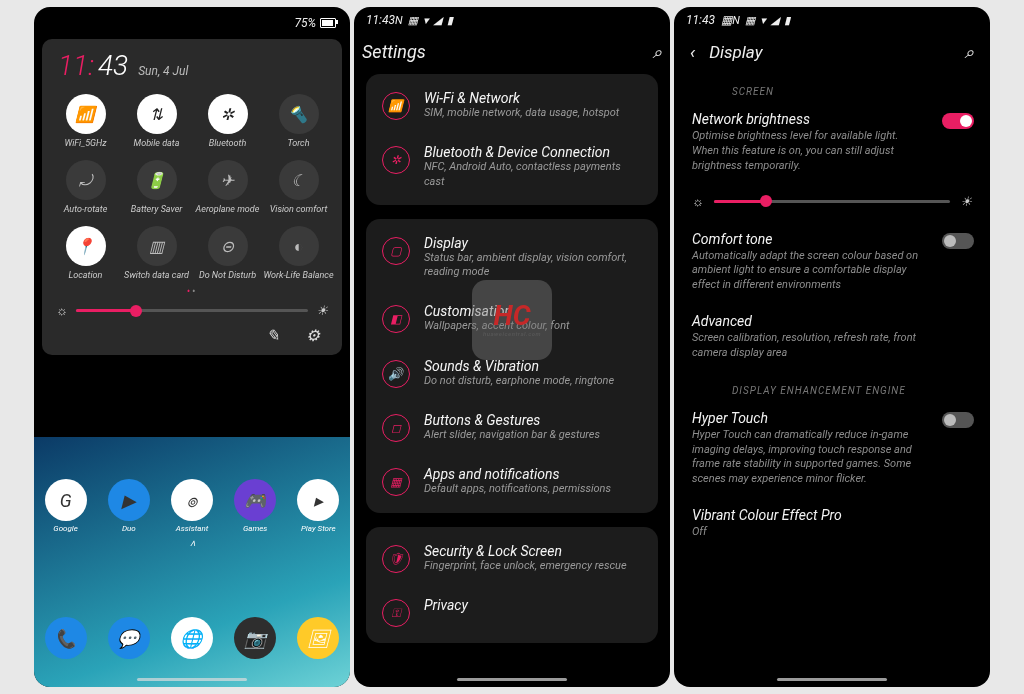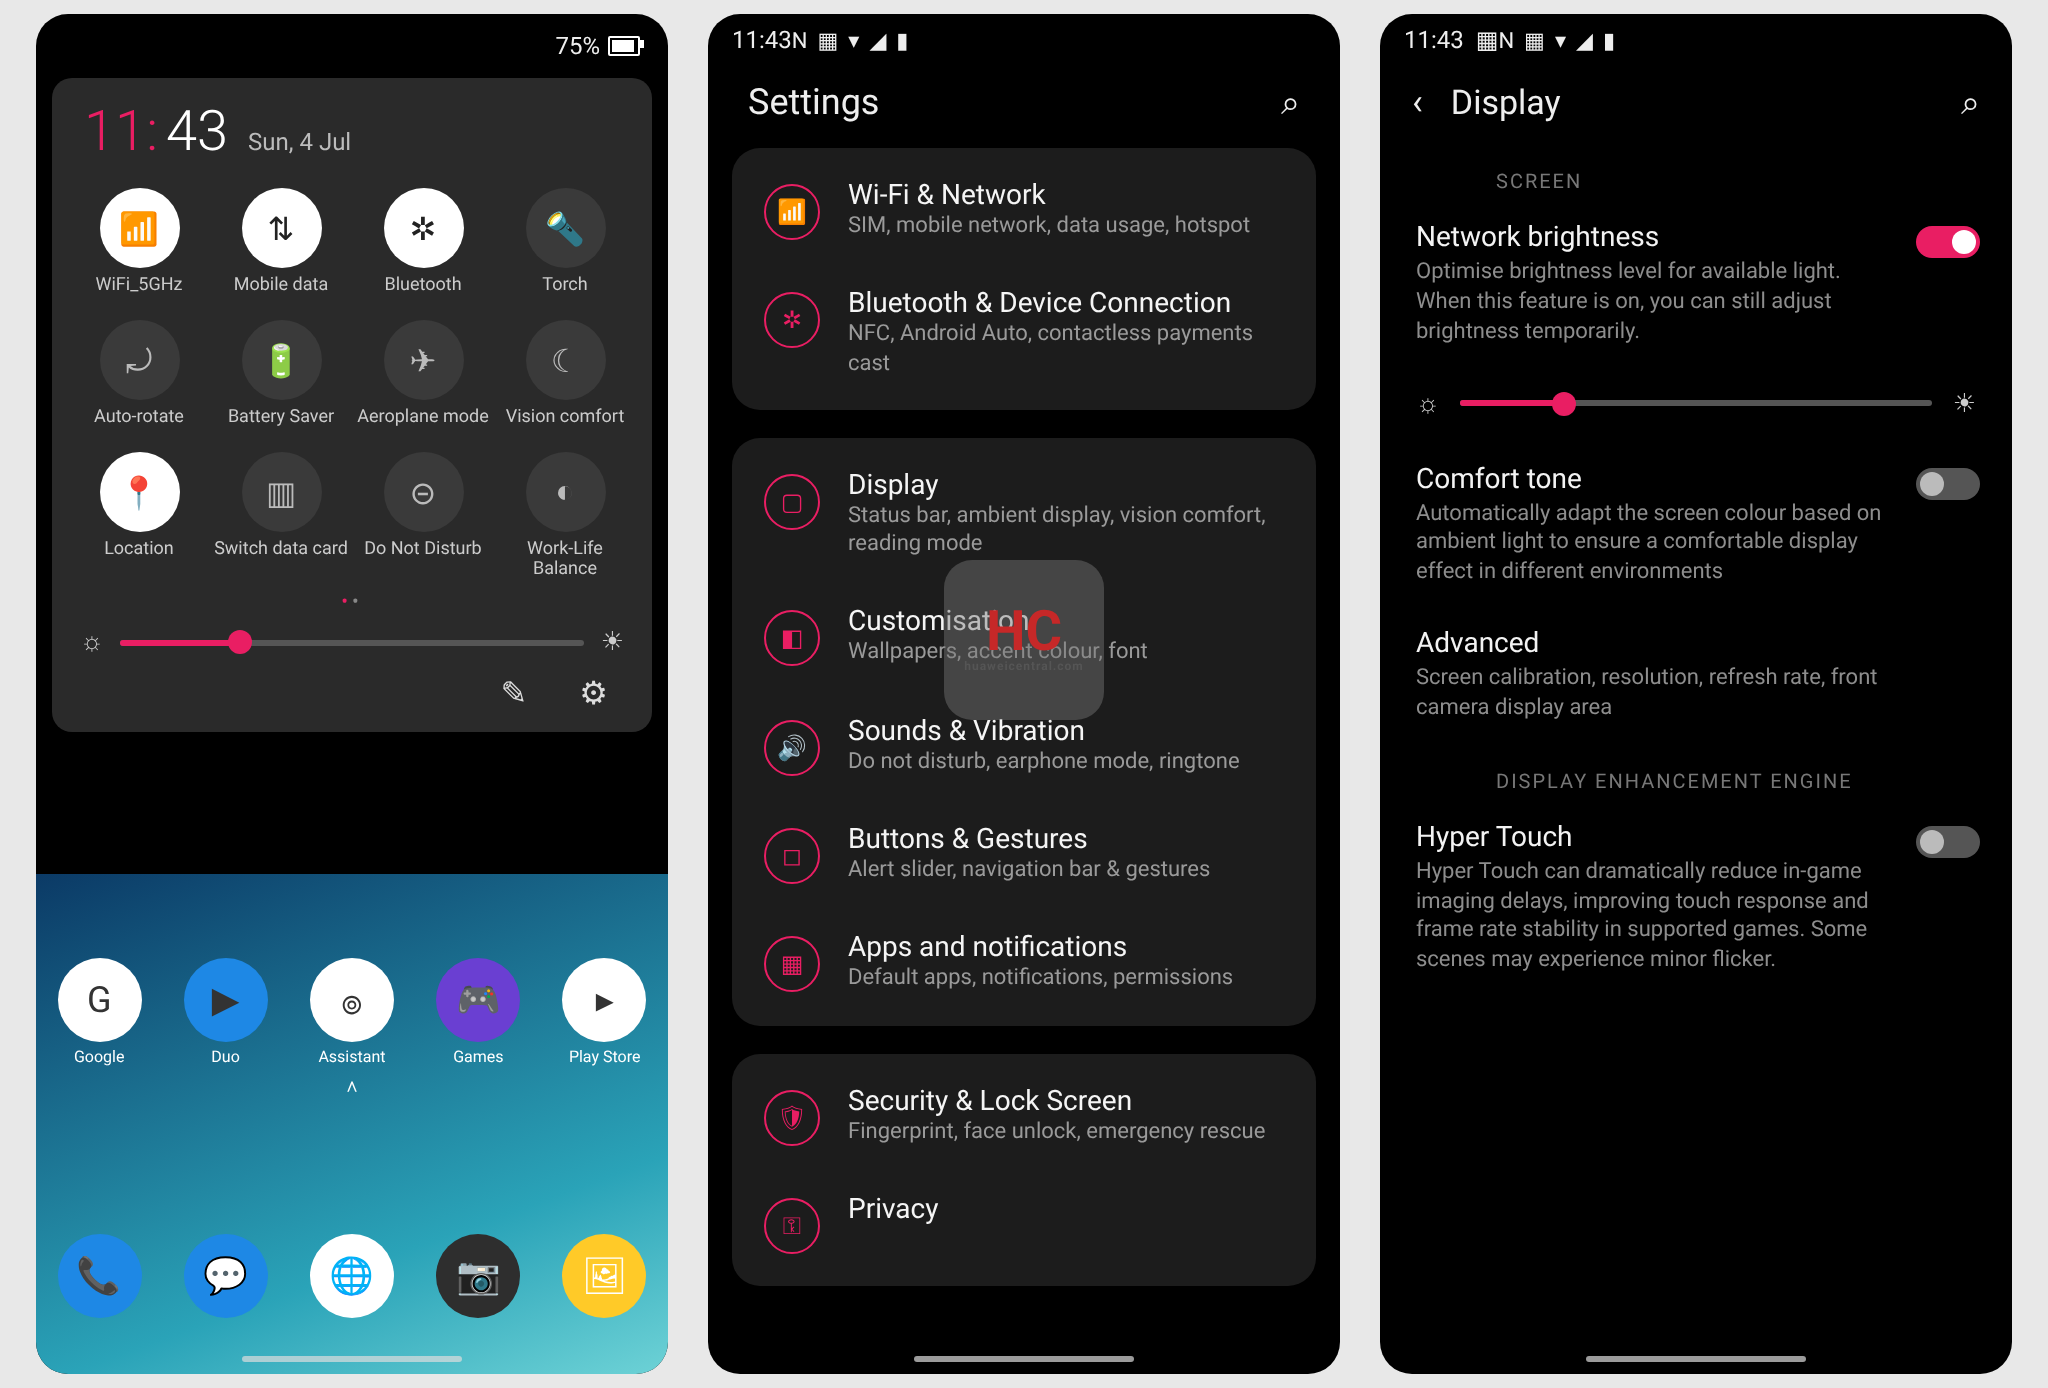--- a/index.html
+++ b/index.html
@@ -8,21 +8,22 @@
     width: 1024px;
     height: 694px;
     background: #e8e8e8;
     font-family: -apple-system, "Segoe UI", Roboto, sans-serif;
     display: flex;
     justify-content: center;
     align-items: center;
   }
   .triptych {
     display: flex;
-    gap: 20px;
+    gap: 4px;
+    font-style: italic;
   }
   .phone {
     width: 316px;
     height: 680px;
     background: #000;
     border-radius: 16px;
     overflow: hidden;
     position: relative;
     color: #eee;
   }
@@ -64,21 +65,21 @@
   .nav-bar { position:absolute; bottom:6px; left:50%; transform:translateX(-50%); width:110px; height:3px; background:#ddd; border-radius:2px; opacity:.7; }
 
   
   .stat {
     display:flex; align-items:center;
     padding:6px 12px 2px 12px; font-size:12px;
   }
   .stat-icons { display:flex; gap:5px; align-items:center; font-size:11px; }
 
   
-  .s-head { display:flex; justify-content:space-between; align-items:center; padding:12px 20px; }
+  .s-head { display:flex; justify-content:space-between; align-items:center; padding:12px 8px; }
   .s-title { font-size:18px; font-weight:400; }
   .card { background:#1c1c1c; margin:0 12px 14px 12px; border-radius:14px; padding:4px 0; }
   .row { display:flex; gap:14px; padding:12px 16px; align-items:flex-start; }
   .row-ic { width:26px; height:26px; border:1px solid #e91e63; border-radius:50%;
             display:flex; align-items:center; justify-content:center; font-size:12px; color:#e91e63;
             flex-shrink:0; margin-top:2px; }
   .row-txt .t  { font-size:14px; color:#f5f5f5; }
   .row-txt .s  { font-size:11px; color:#9a9a9a; line-height:1.3; }
   .hc-wm { position:absolute; left:50%; top:46%; transform:translate(-50%,-50%);
            width:80px; height:80px; border-radius:14px; background:rgba(120,120,120,.45);
@@ -374,17 +375,22 @@
         <div class="t">Advanced</div>
         <div class="s">Screen calibration, resolution, refresh rate, front camera display area</div>
 
       </div>
         <div class="sec-lbl">DISPLAY ENHANCEMENT ENGINE</div>
         <div class="opt">
         <div class="t">Hyper Touch</div>
         <div class="s">Hyper Touch can dramatically reduce in-game imaging delays, improving touch response and frame rate stability in supported games. Some scenes may experience minor flicker.</div>
         <div class="toggle tg-off"></div>
       </div>
+        <div class="opt">
+        <div class="t">Vibrant Colour Effect Pro</div>
+        <div class="s">Off</div>
+
+      </div>
       </div>
   <div class="nav-bar"></div>
 </div>
 
 </div>
 
 </body></html>

